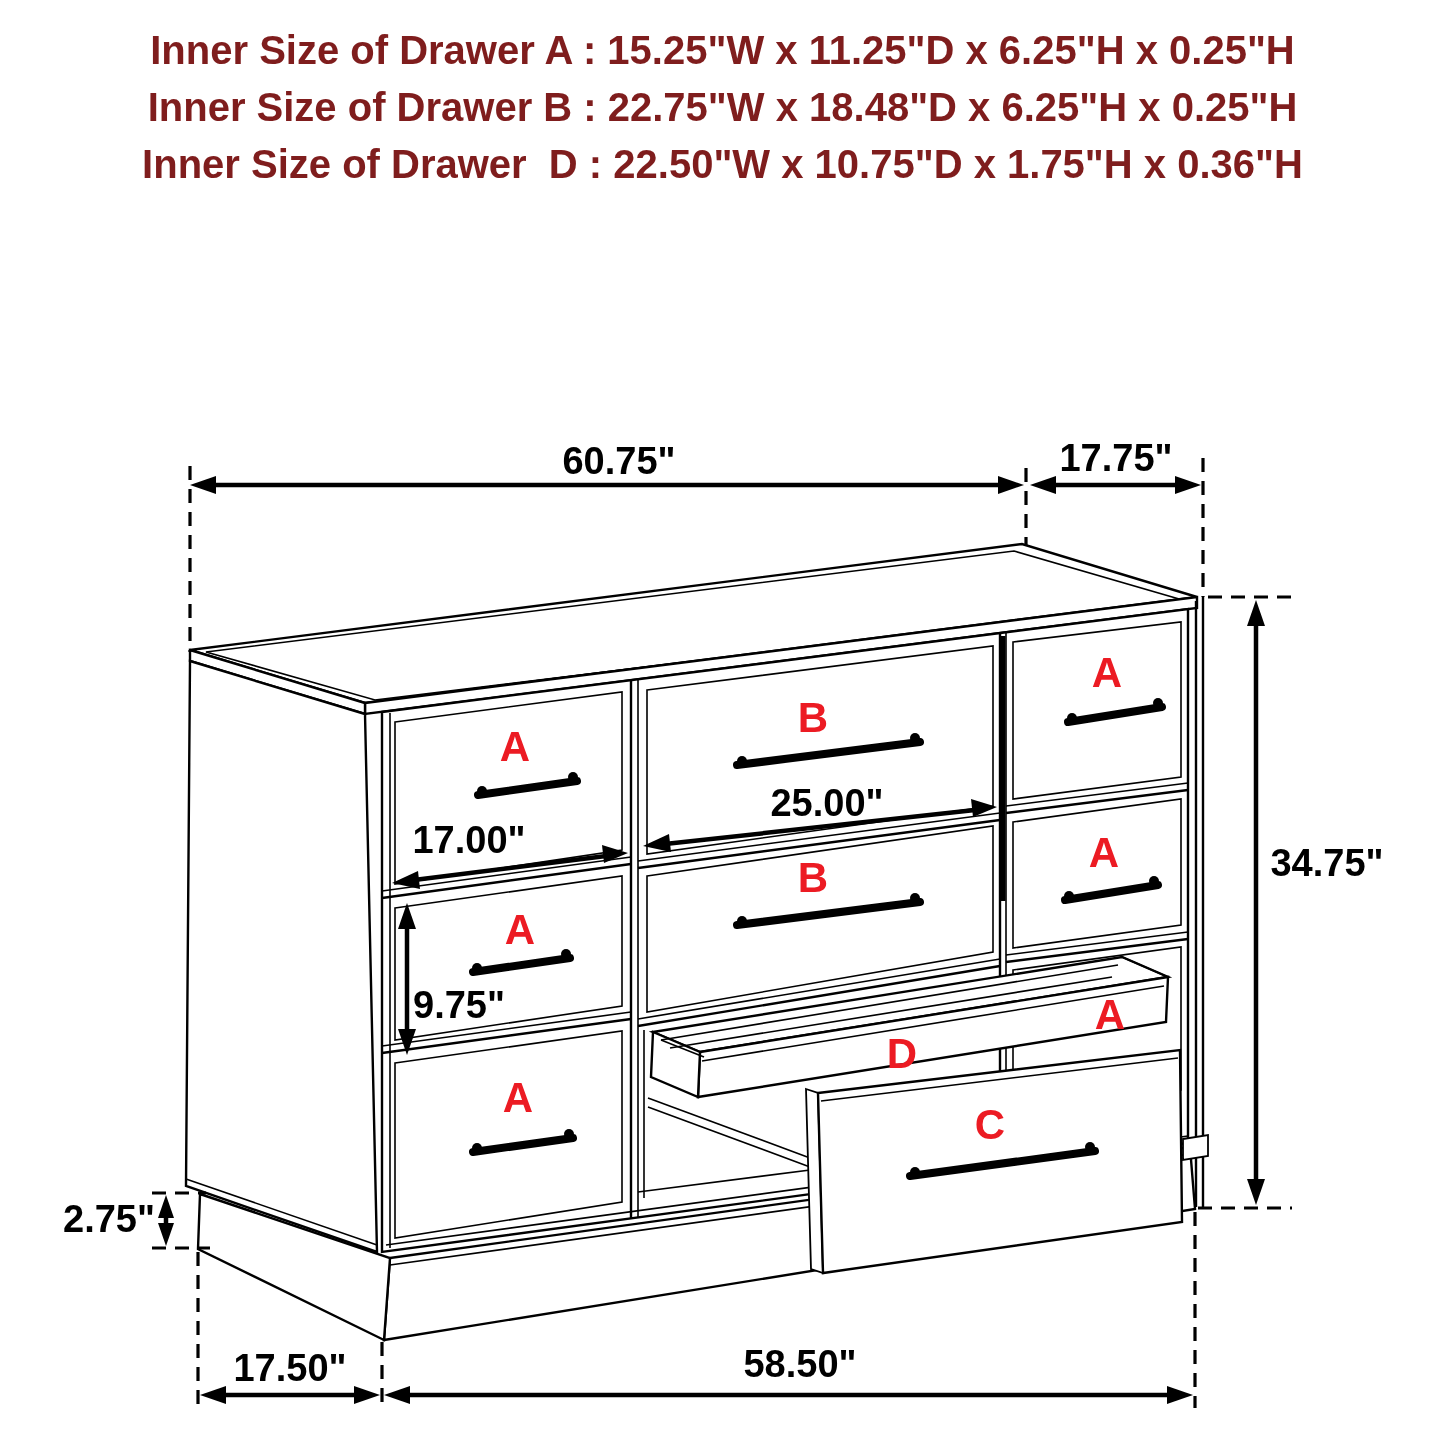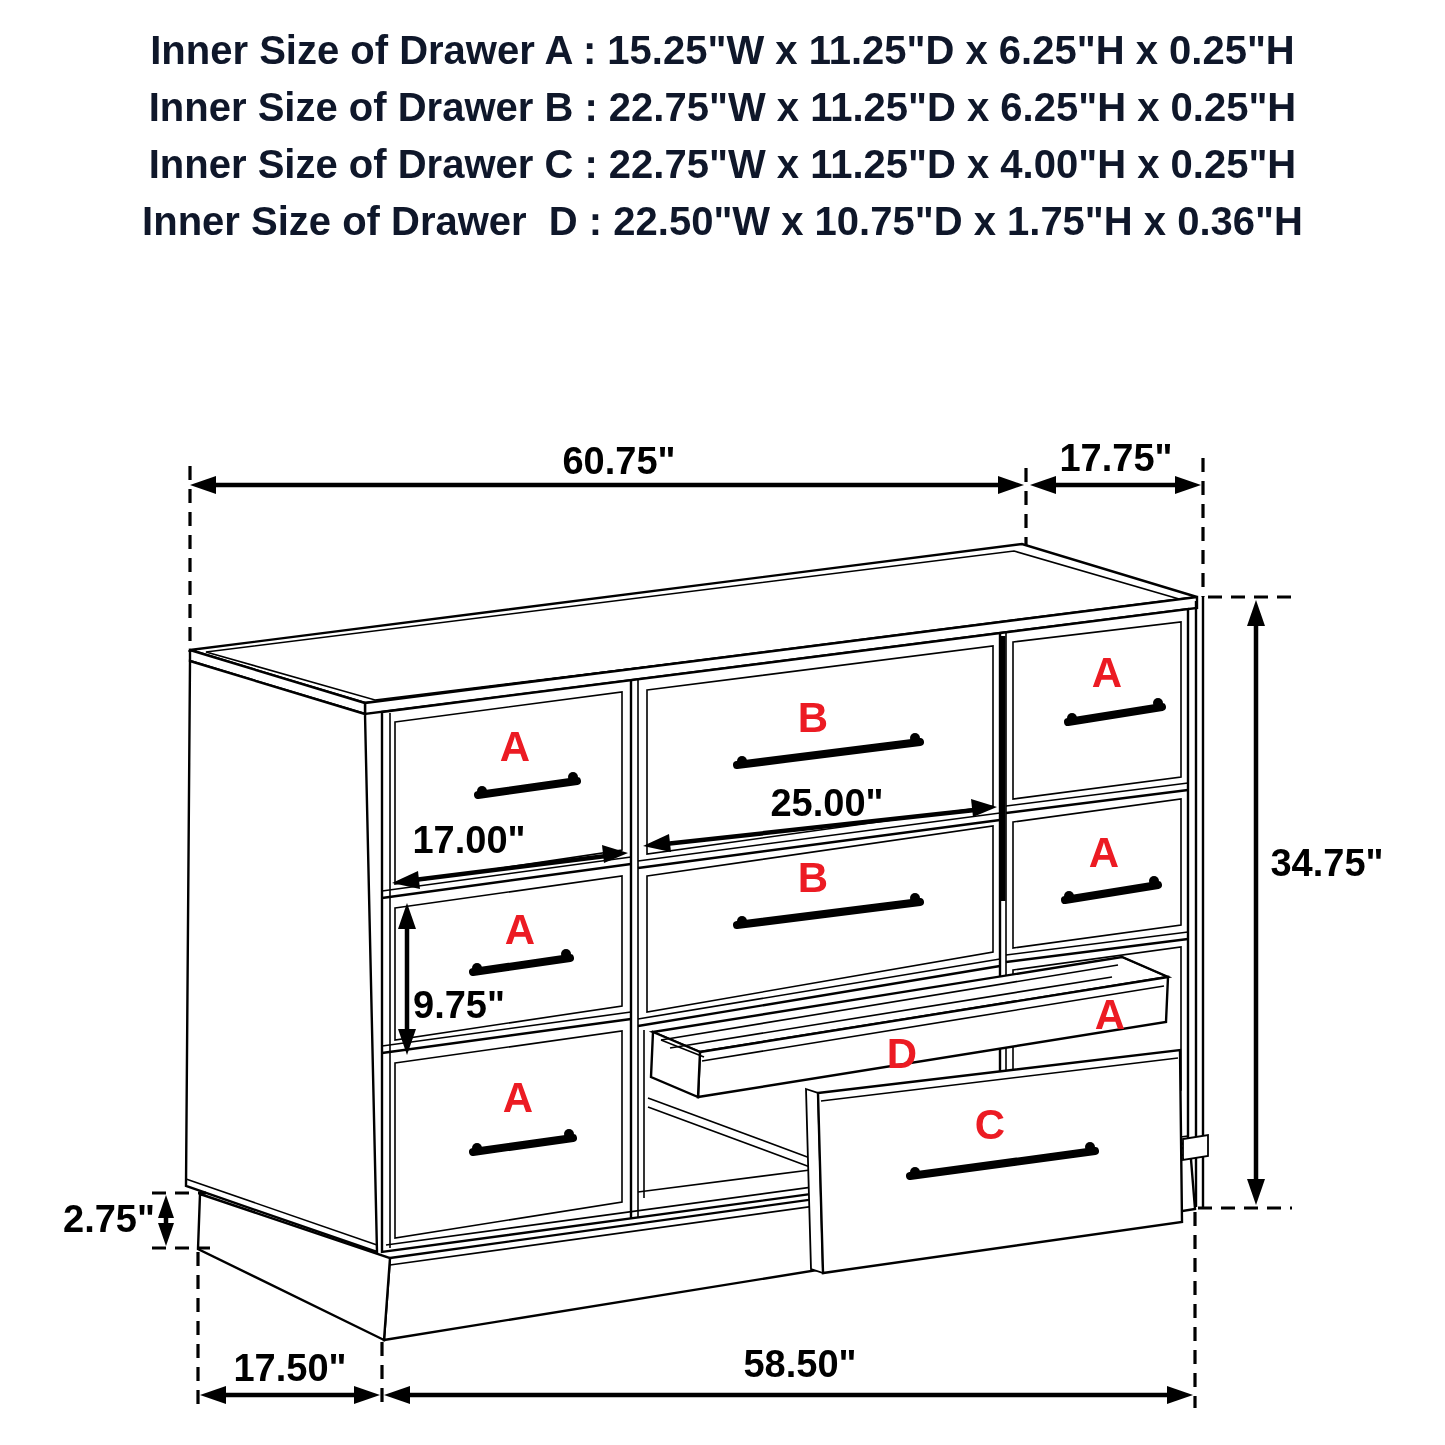--- a/index.html
+++ b/index.html
@@ -1,19 +1,19 @@
 <!DOCTYPE html>
 <html><head>
 <meta charset="utf-8">
 <style>
   html,body{margin:0;padding:0;background:#ffffff;}
   #stage{position:relative;width:1445px;height:1445px;background:#ffffff;overflow:hidden;
          font-family:"Liberation Sans",sans-serif;}
   .specs{position:absolute;top:22px;left:0;width:1445px;text-align:center;}
-  .spec-line{font-size:40px;font-weight:bold;color:#0f172a;line-height:57px;white-space:pre;
+  .spec-line{font-size:40px;font-weight:bold;color:#7f1d1d;line-height:57px;white-space:pre;
              letter-spacing:0px;}
   svg{position:absolute;top:0;left:0;}
   .ln{stroke:#000;fill:none;stroke-width:2.4;}
   .thin{stroke:#000;fill:none;stroke-width:1.6;}
   .wh{fill:#ffffff;stroke:#000;stroke-width:2.4;}
   .whthin{fill:#ffffff;stroke:#000;stroke-width:1.8;}
   .bold{stroke:#000;stroke-width:5;fill:none;}
   .dash{stroke:#000;stroke-width:3.2;fill:none;stroke-dasharray:14 9;}
   .dim{stroke:#000;stroke-width:4.5;fill:none;}
   .ah{fill:#000;stroke:none;}
@@ -22,22 +22,21 @@
   .hbar{stroke:#000;stroke-width:8;stroke-linecap:round;fill:none;}
   .knob{fill:#000;}
 </style>
 </head>
 <body>
 
 <div id="stage">
 
   <div class="specs">
     <div class="spec-line">Inner Size of Drawer A : 15.25"W x 11.25"D x 6.25"H x 0.25"H</div>
-    <div class="spec-line">Inner Size of Drawer B : 22.75"W x 11.25"D x 6.25"H x 0.25"H</div>
-    <div class="spec-line">Inner Size of Drawer C : 22.75"W x 11.25"D x 4.00"H x 0.25"H</div>
+    <div class="spec-line">Inner Size of Drawer B : 22.75"W x 18.48"D x 6.25"H x 0.25"H</div>
     <div class="spec-line">Inner Size of Drawer  D : 22.50"W x 10.75"D x 1.75"H x 0.36"H</div>
   </div>
 
   <svg width="1445" height="1445" viewBox="0 0 1445 1445">
 
     <g>
       <polygon class="wh" points="190,650 1022,544 1197,597 365,703"></polygon>
       <polygon class="thin" points="206,652 1014,551 1186,601 375,700"></polygon>
       <polygon class="wh" points="365,703 1197,597 1197,608 365,714"></polygon>
       <polygon class="wh" points="190,650 365,703 365,714 190,661"></polygon>

